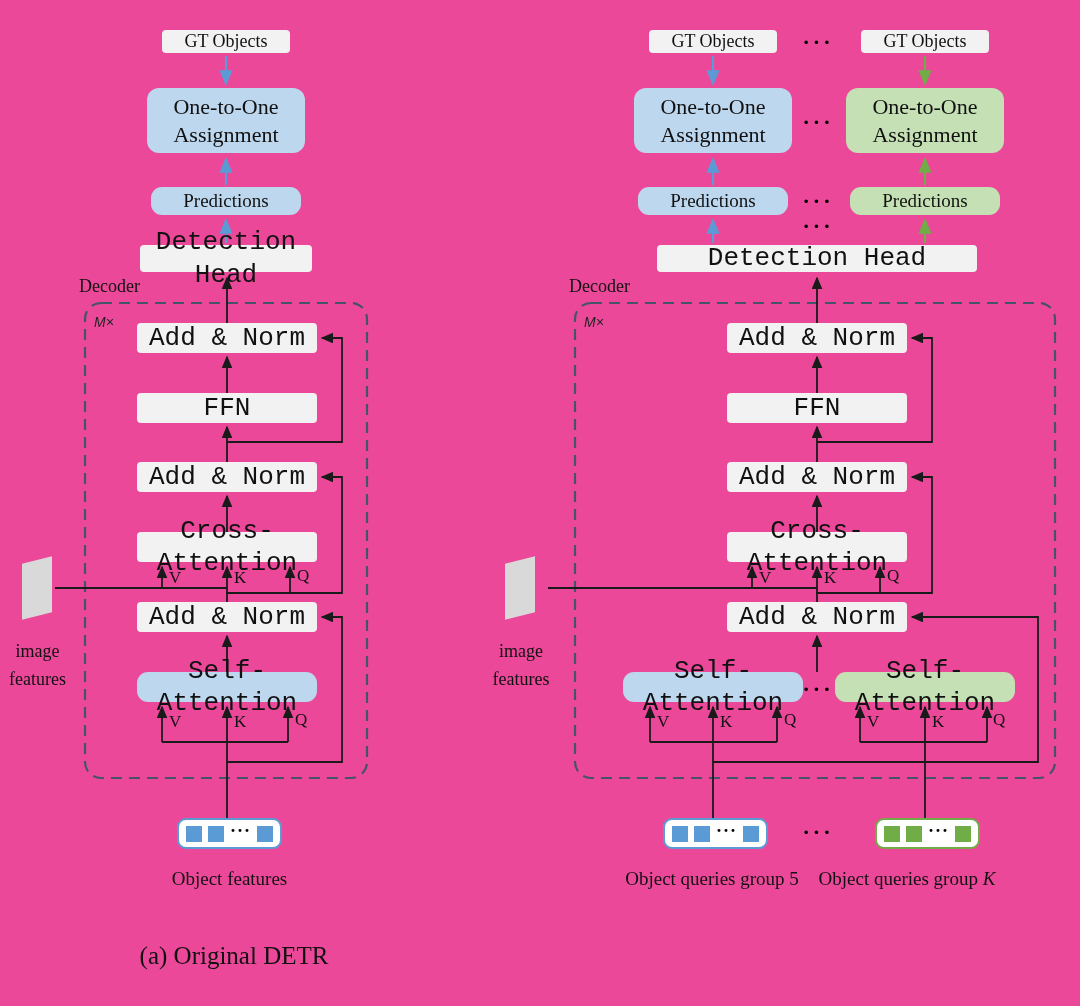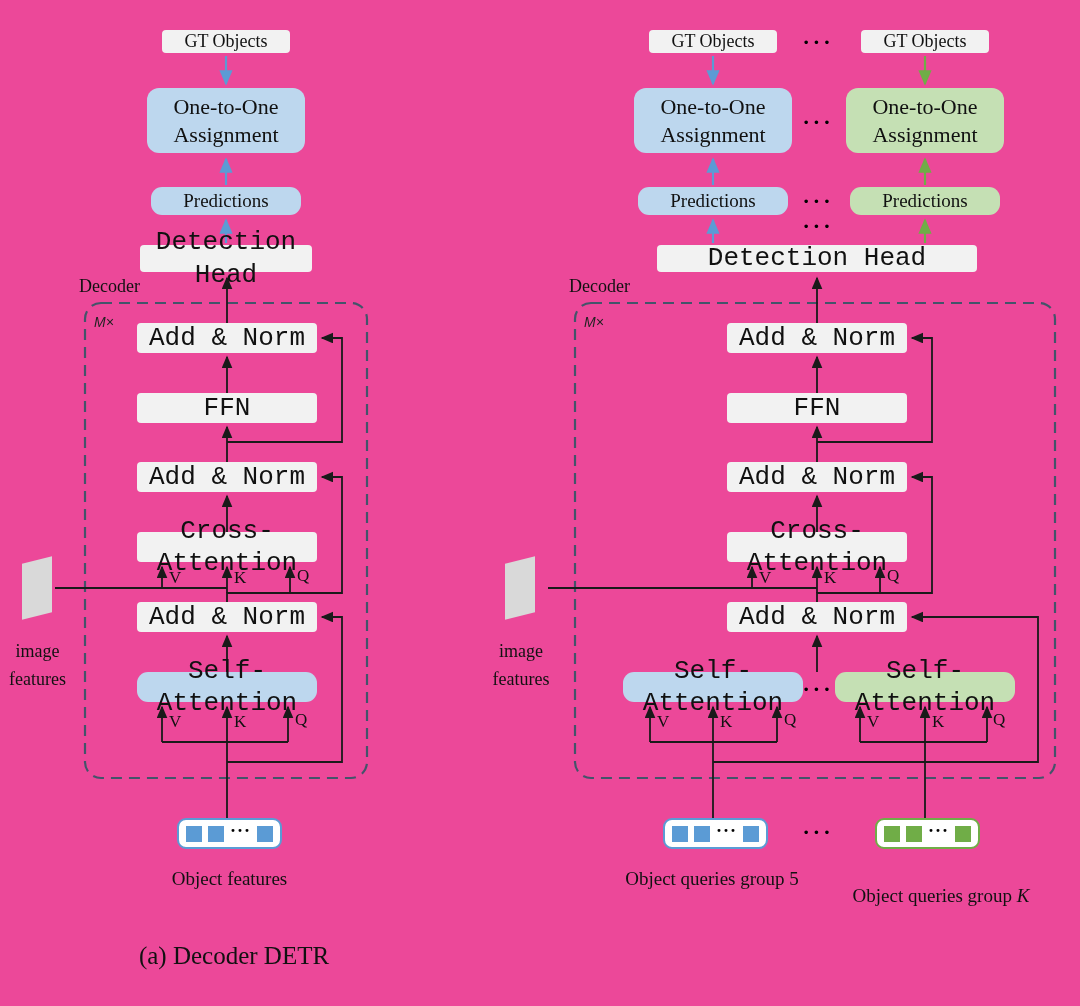--- a/index.html
+++ b/index.html
@@ -173,21 +173,21 @@
   </div>
 
   <div class="qbox bblue" style="left:177px;top:818px;">
     <span class="sq b"></span>
     <span class="sq b"></span>
     <span class="qdots">···</span>
     <span class="sq b"></span>
   </div>
   <div class="lbl f19" style="left:152px;top:868px;width:155px;">Object features</div>
 
-  <div class="caption" style="left:129px;top:942px;width:210px;">(a) Decoder DETR</div>
+  <div class="caption" style="left:129px;top:942px;width:210px;">(a) Original DETR</div>
 
   <div class="box gray f18" style="left:649px;top:30px;width:128px;height:23px;">GT Objects</div>
   <div class="dots" style="left:793px;top:30px;width:50px;height:23px;">···</div>
   <div class="box gray f18" style="left:861px;top:30px;width:128px;height:23px;">GT Objects</div>
 
   <div class="box blue r12 f22" style="left:634px;top:88px;width:158px;height:65px;">One-to-One Assignment</div>
   <div class="dots" style="left:793px;top:110px;width:50px;height:23px;">···</div>
   <div class="box green r12 f22" style="left:846px;top:88px;width:158px;height:65px;">One-to-One Assignment</div>
 
   <div class="box blue r7 f19" style="left:638px;top:187px;width:150px;height:28px;">Predictions</div>
@@ -235,18 +235,18 @@
     <span class="sq b"></span>
   </div>
   <div class="dots" style="left:789px;top:820px;width:58px;height:23px;">···</div>
   <div class="qbox bgreen" style="left:875px;top:818px;">
     <span class="sq g"></span>
     <span class="sq g"></span>
     <span class="qdots">···</span>
     <span class="sq g"></span>
   </div>
   <div class="lbl f19" style="left:617px;top:868px;width:190px;">Object queries group 5</div>
-  <div class="lbl f19" style="left:843px;top:868px;width:196px;margin-top:17px;">
+  <div class="lbl f19" style="left:809px;top:868px;width:196px;">
     <span>Object queries group </span><i>K</i>
   </div>
 
 
 </div>
 
 </body></html>

